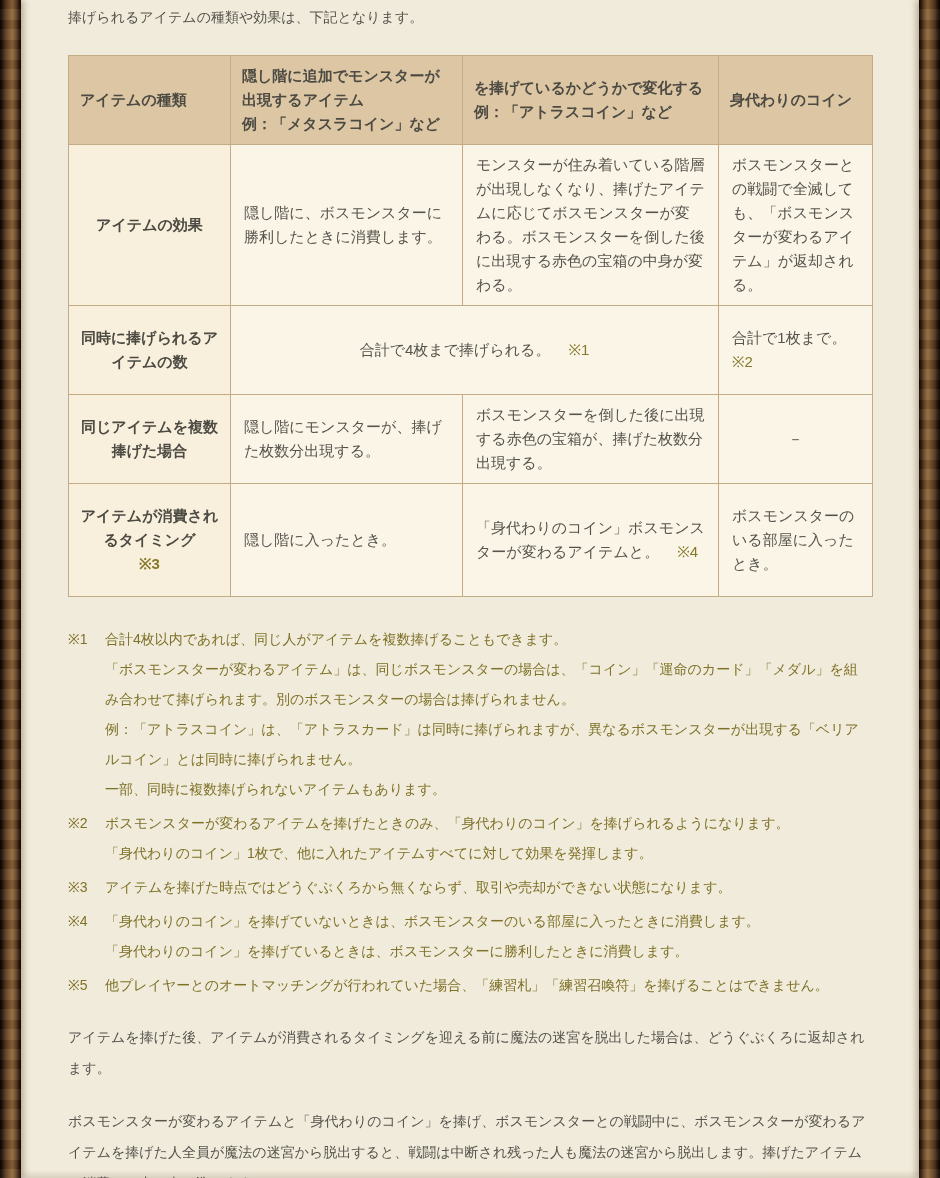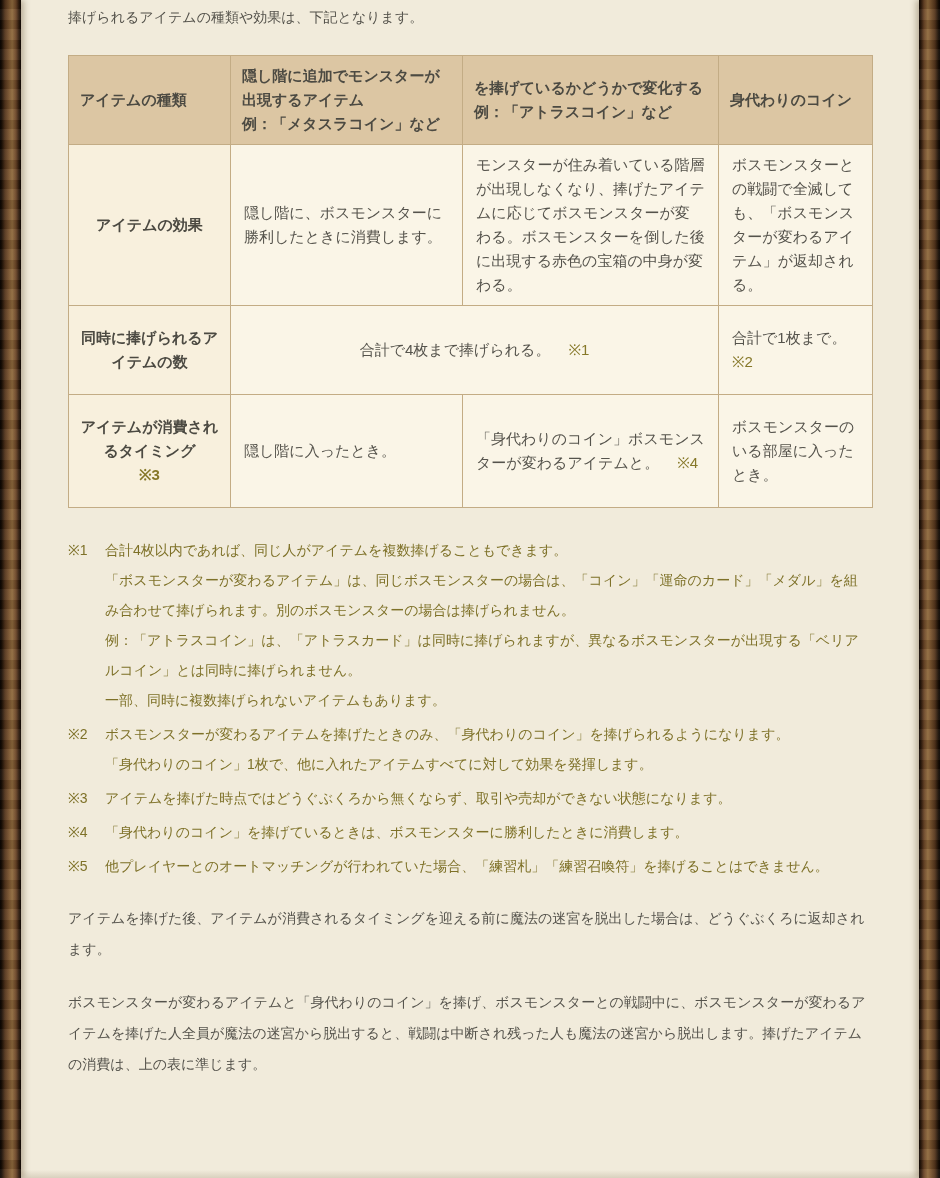--- a/index.html
+++ b/index.html
@@ -116,20 +116,28 @@
           <span>同時に捧げられるアイテムの数</span>
         </th>
         <td class="center" colspan="2">
           <span>合計で4枚まで捧げられる。</span><span class="note gap">※1</span>
         </td>
         <td>
           <span class="blk">合計で1枚まで。</span>
           <span class="blk note">※2</span>
         </td>
       </tr>
+      <tr class="r3">
+        <th class="lab">
+          <span>同じアイテムを複数捧げた場合</span>
+        </th>
+        <td>隠し階にモンスターが、捧げた枚数分出現する。</td>
+        <td>ボスモンスターを倒した後に出現する赤色の宝箱が、捧げた枚数分出現する。</td>
+        <td class="center">－</td>
+      </tr>
       <tr class="r4">
         <th class="lab">
           <span class="blk">アイテムが消費されるタイミング</span>
           <span class="blk note">※3</span>
         </th>
         <td>隠し階に入ったとき。</td>
         <td>
           <span>「身代わりのコイン」ボスモンスターが変わるアイテムと。</span><span class="note gap">※4</span>
         </td>
         <td>ボスモンスターのいる部屋に入ったとき。</td>
@@ -156,20 +164,21 @@
     </div>
     <div class="fn">
       <span class="fn-m">※3</span>
       <div class="fn-b">
         <p>アイテムを捧げた時点ではどうぐぶくろから無くならず、取引や売却ができない状態になります。</p>
       </div>
     </div>
     <div class="fn">
       <span class="fn-m">※4</span>
       <div class="fn-b">
+        <p>「身代わりのコイン」を捧げていないときは、ボスモンスターのいる部屋に入ったときに消費します。</p>
         <p>「身代わりのコイン」を捧げているときは、ボスモンスターに勝利したときに消費します。</p>
       </div>
     </div>
     <div class="fn">
       <span class="fn-m">※5</span>
       <div class="fn-b">
         <p>他プレイヤーとのオートマッチングが行われていた場合、「練習札」「練習召喚符」を捧げることはできません。</p>
       </div>
     </div>
   </div>

